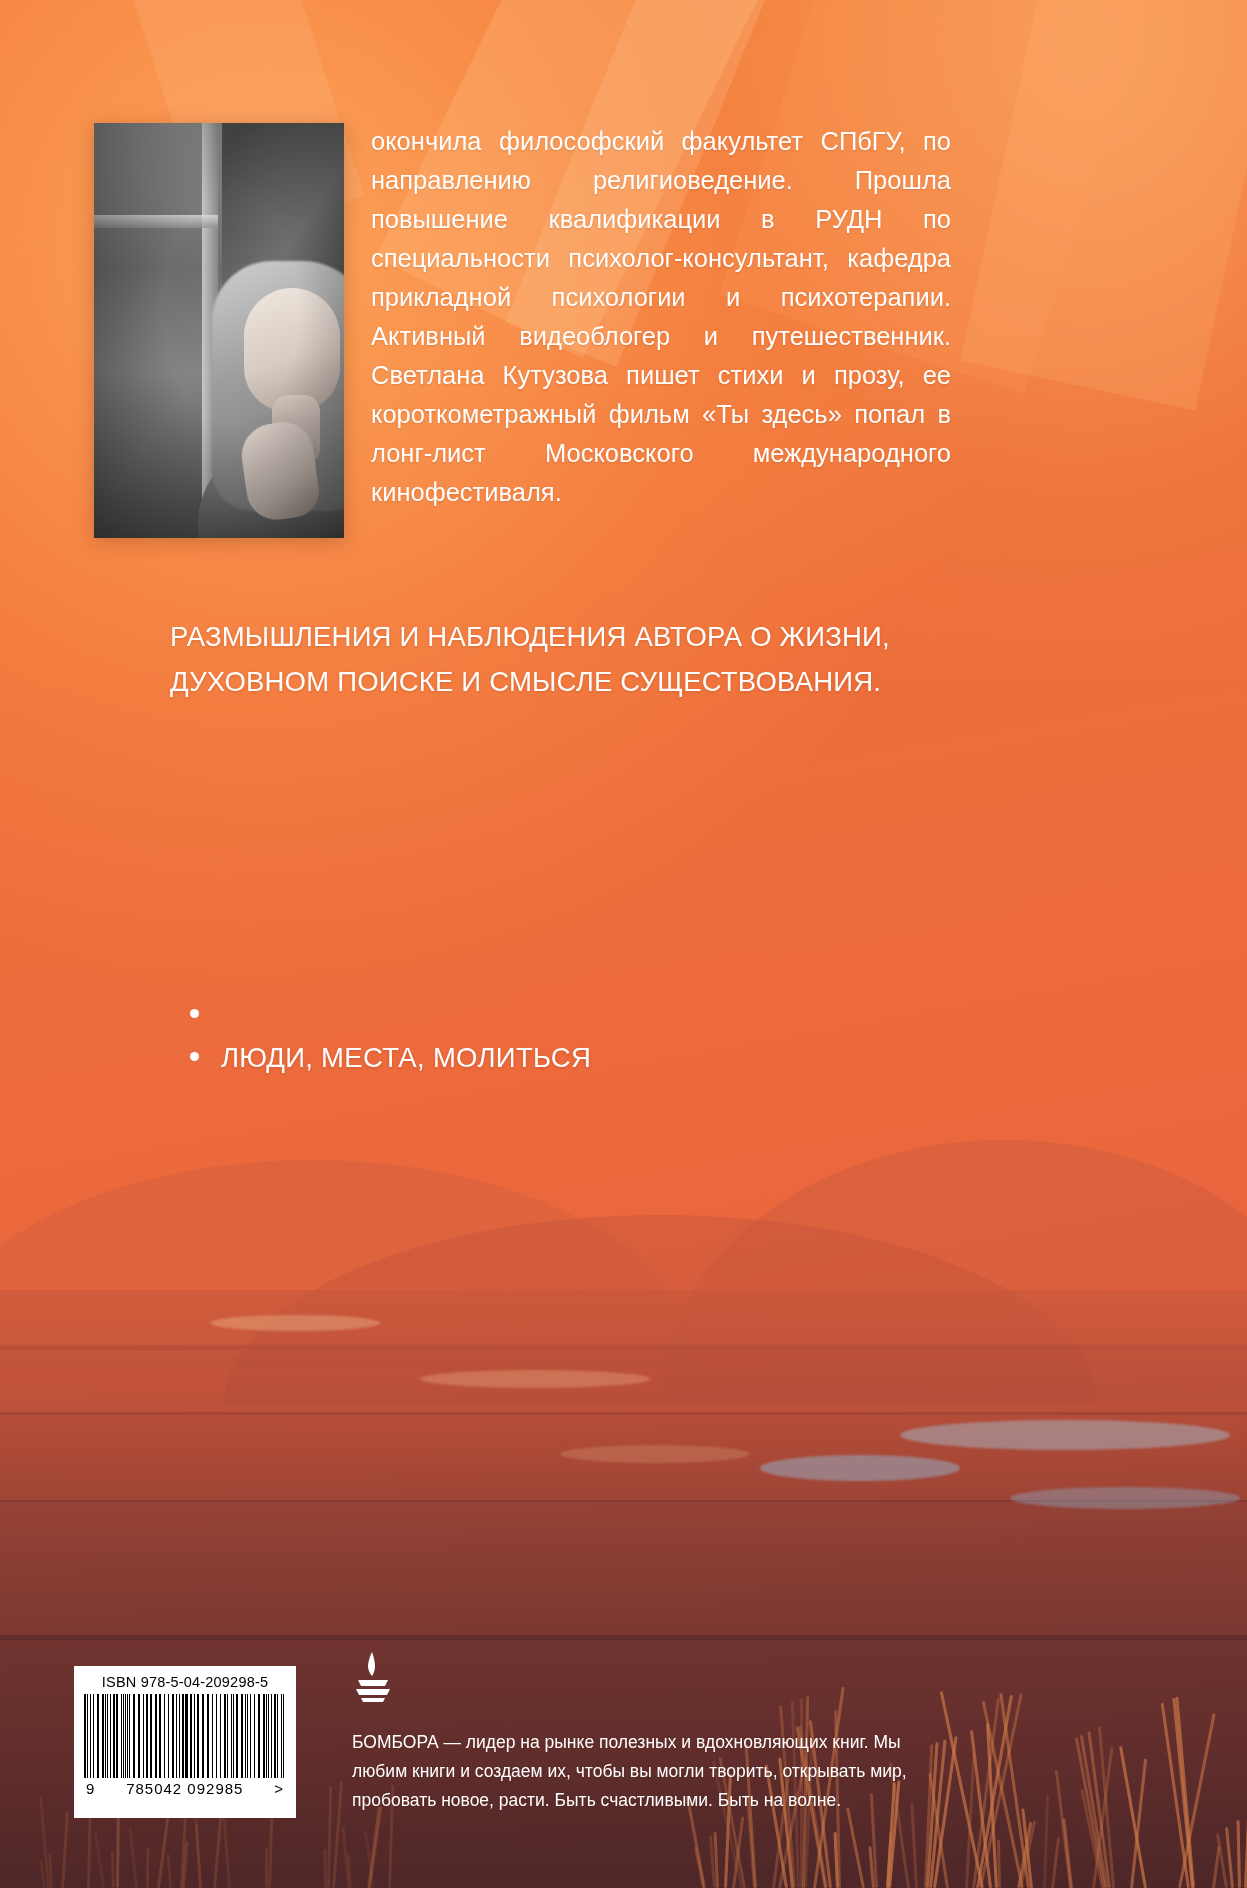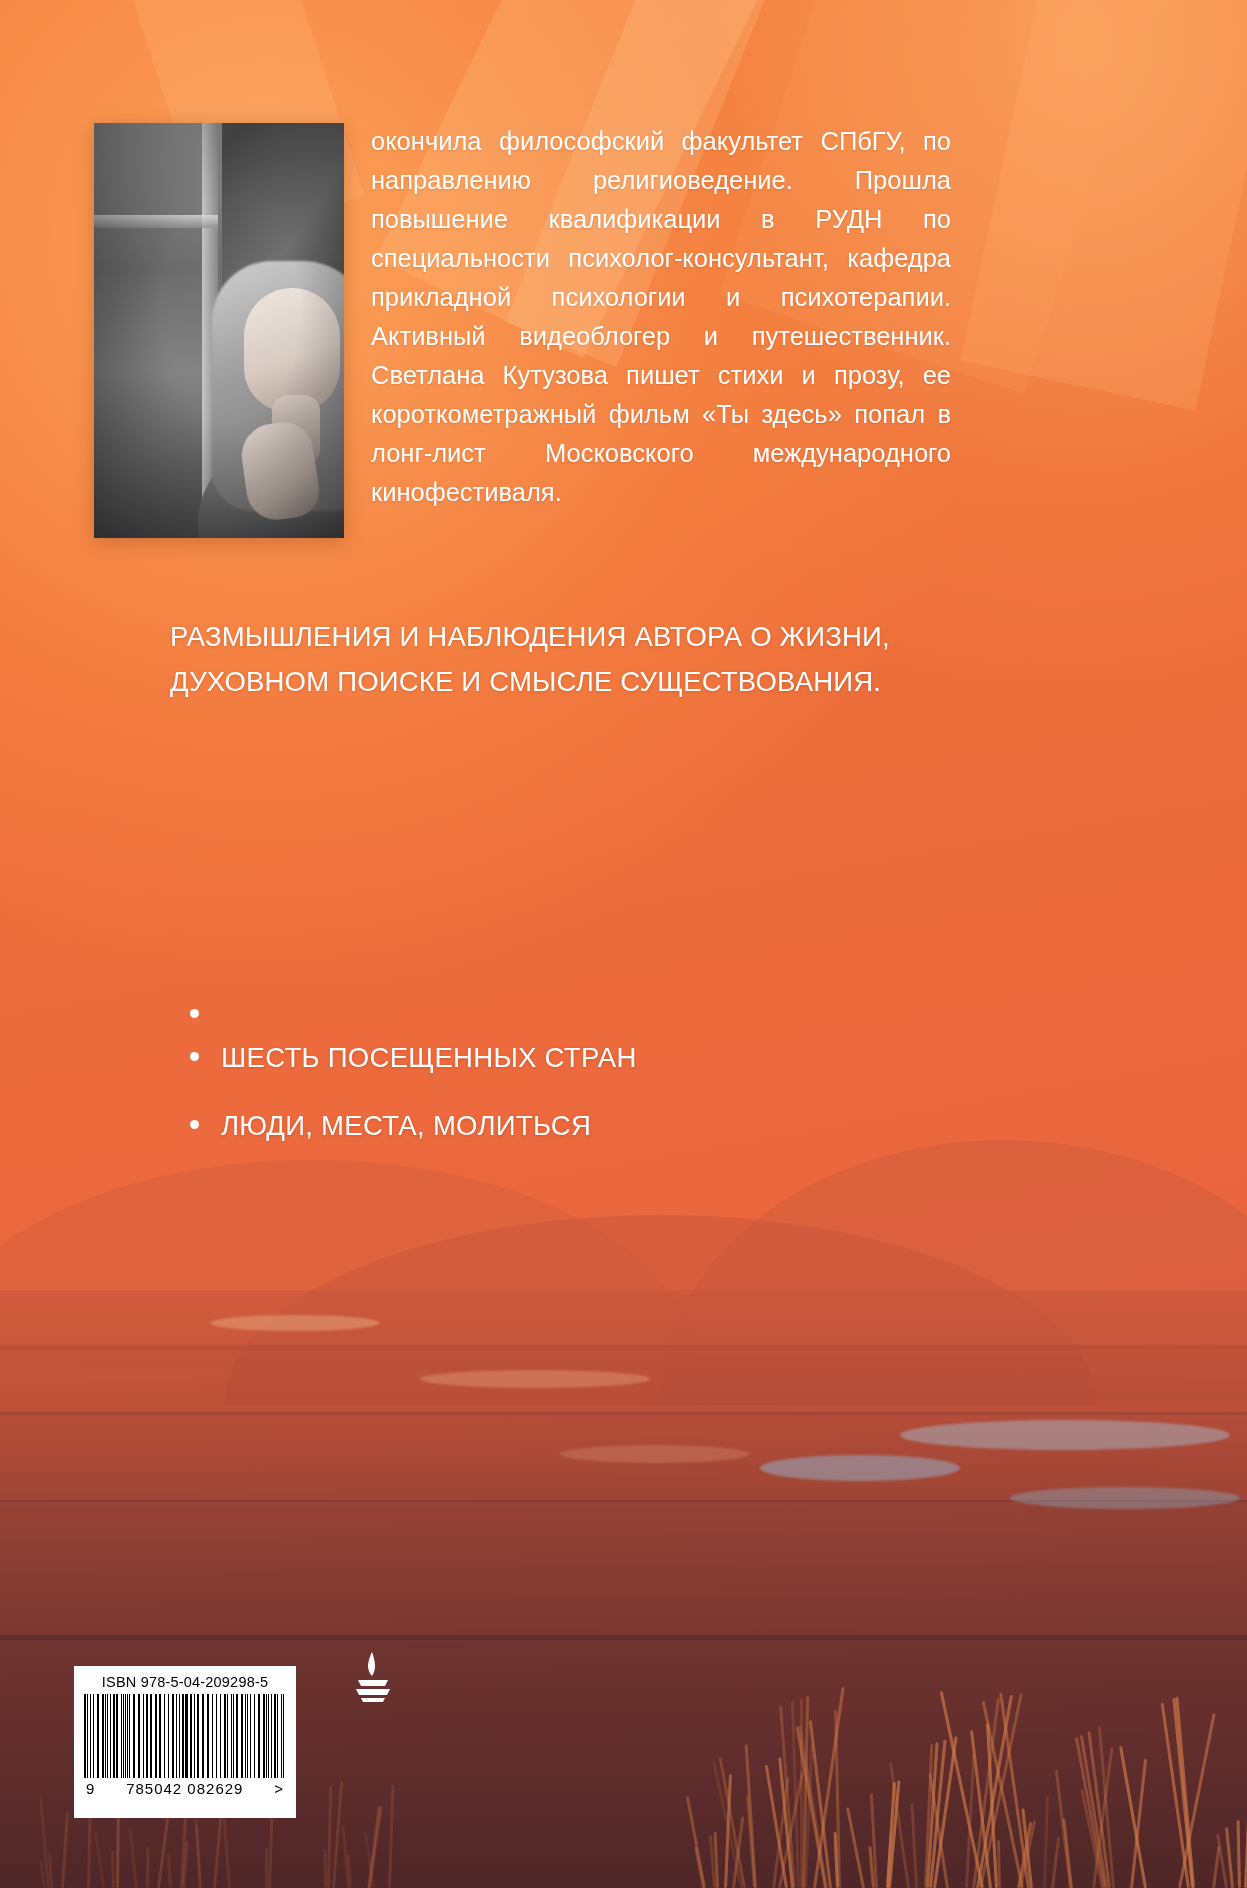--- a/index.html
+++ b/index.html
@@ -507,24 +507,20 @@
     <span>ДУХОВНОМ ПОИСКЕ И СМЫСЛЕ СУЩЕСТВОВАНИЯ.</span>
   </div>
 
 
   <div class="bullets">
     <div class="bullet">
       <span class="bullet-dot"></span>
     </div>
     <div class="bullet">
       <span class="bullet-dot"></span>
-      <span>ШЕСТЬ ПОСЕЩЕННЫХ СТРАН</span>
-    </div>
-    <div class="bullet">
-      <span class="bullet-dot"></span>
       <span>ЛЮДИ, МЕСТА, МОЛИТЬСЯ</span>
     </div>
   </div>
 
   <div class="isbn-box">
     <div class="isbn-text">ISBN 978-5-04-209298-5</div>
     <div class="barcode" id="barcode">
         <i style="width: 3px; margin-right: 1px;"></i>
         <i style="width: 2px; margin-right: 2px;"></i>
         <i style="width: 1px; margin-right: 3px;"></i>
@@ -583,29 +579,30 @@
         <i style="width: 1px; margin-right: 2px;"></i>
         <i style="width: 2px; margin-right: 2px;"></i>
         <i style="width: 1px; margin-right: 1px;"></i>
         <i style="width: 2px; margin-right: 1px;"></i>
         <i style="width: 3px; margin-right: 3px;"></i>
         <i style="width: 2px; margin-right: 1px;"></i>
         <i style="width: 1px; margin-right: 2px;"></i>
       </div>
     <div class="barcode-digits">
       <span>9</span>
-      <span>785042 082629</span>
+      <span>785042 092985</span>
       <span>&gt;</span>
     </div>
   </div>
 
   <div class="publisher">
     <div class="pub-row">
       <svg class="pub-mark" viewBox="0 0 42 52">
         <path d="M20 2 C20 2 23 10 23 16 C23 22 20 26 20 26 C20 26 16 22 16 16 C16 10 20 2 20 2 Z" fill="#ffffff"></path>
         <path d="M6 30 L36 30 L33 36 L9 36 Z" fill="#ffffff"></path>
         <path d="M4 39 L38 39 L35 45 L7 45 Z" fill="#ffffff"></path>
         <path d="M9 48 L33 48 L31 52 L11 52 Z" fill="#ffffff"></path>
       </svg>
     </div>
   </div>
+  <div class="pub-blurb">БОМБОРА — лидер на рынке полезных и вдохновляющих книг. Мы любим книги и создаем их, чтобы вы могли творить, открывать мир, пробовать новое, расти. Быть счастливыми. Быть на волне.</div>
 
 </div>
 
 </body></html>

